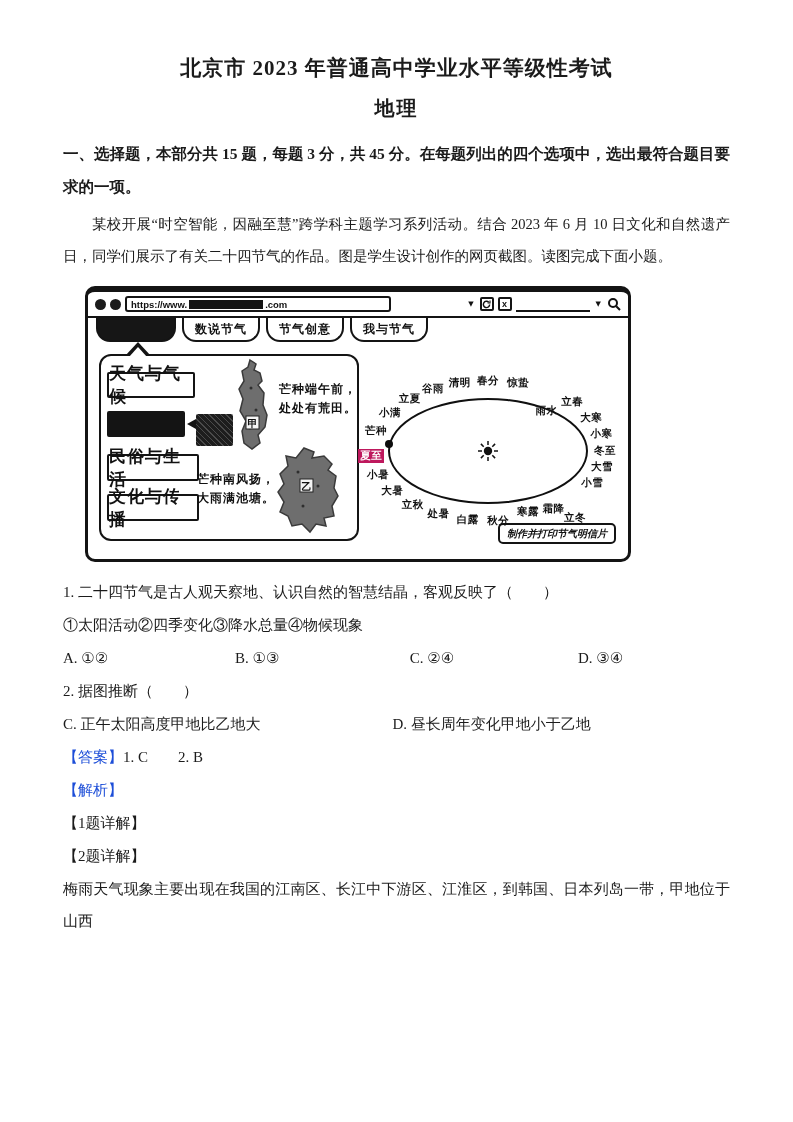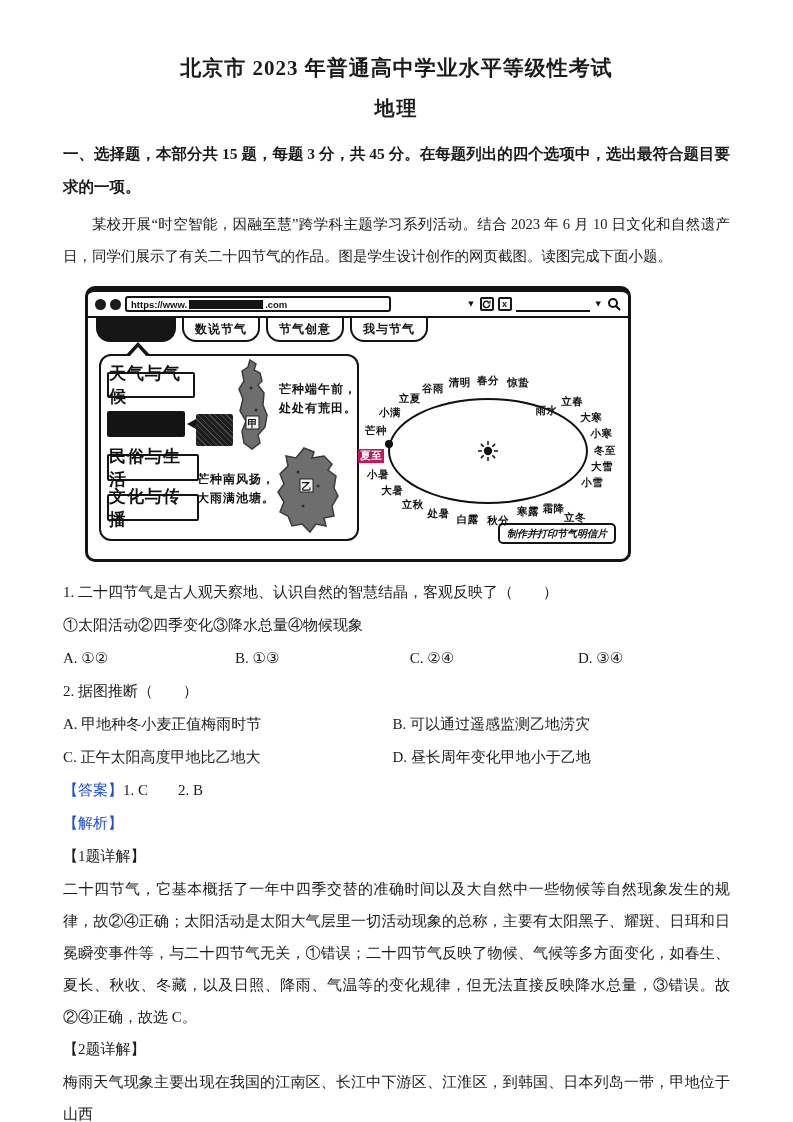--- a/index.html
+++ b/index.html
@@ -236,32 +236,27 @@
       <p>1. 二十四节气是古人观天察地、认识自然的智慧结晶，客观反映了（　　）</p>
       <p>①太阳活动②四季变化③降水总量④物候现象</p>
       <div class="options-grid1">
         <span>A. ①②</span>
         <span>B. ①③</span>
         <span>C. ②④</span>
         <span>D. ③④</span>
       </div>
       <p>2. 据图推断（　　）</p>
       <div class="options-grid2">
-        <span>A. 甲地种冬小麦正值梅雨时节</span>
-        <span>B. 可以通过遥感监测乙地涝灾</span>
-      </div>
-      <div class="options-grid2">
         <span>C. 正午太阳高度甲地比乙地大</span>
         <span>D. 昼长周年变化甲地小于乙地</span>
       </div>
 
       <p>
         <span class="accent">【答案】</span><span>1. C　　2. B</span>
       </p>
       <p class="accent">【解析】</p>
       <p>【1题详解】</p>
-      <p class="para">二十四节气，它基本概括了一年中四季交替的准确时间以及大自然中一些物候等自然现象发生的规律，故②④正确；太阳活动是太阳大气层里一切活动现象的总称，主要有太阳黑子、耀斑、日珥和日冕瞬变事件等，与二十四节气无关，①错误；二十四节气反映了物候、气候等多方面变化，如春生、夏长、秋收、冬藏，以及日照、降雨、气温等的变化规律，但无法直接反映降水总量，③错误。故②④正确，故选 C。</p>
       <p>【2题详解】</p>
       <p class="para">梅雨天气现象主要出现在我国的江南区、长江中下游区、江淮区，到韩国、日本列岛一带，甲地位于山西</p>
     </div>
 
   </div>
 </div>
 
 </body></html>

